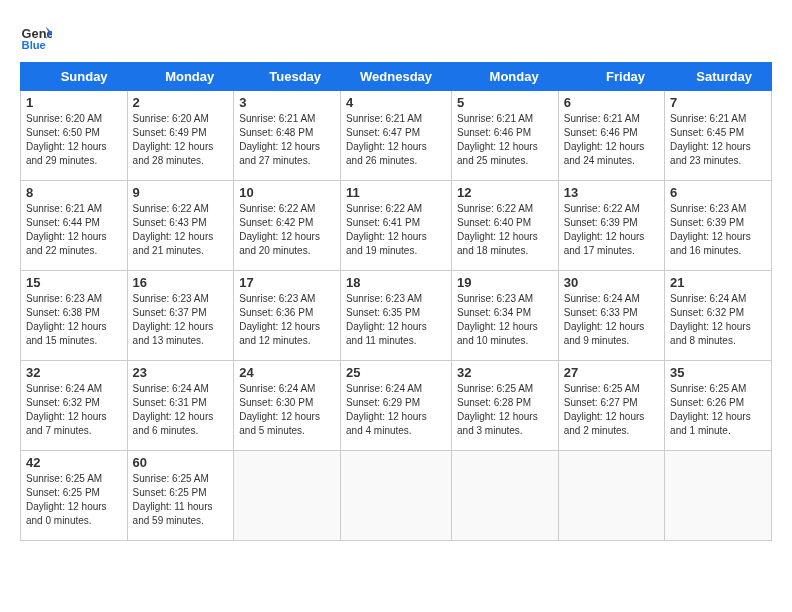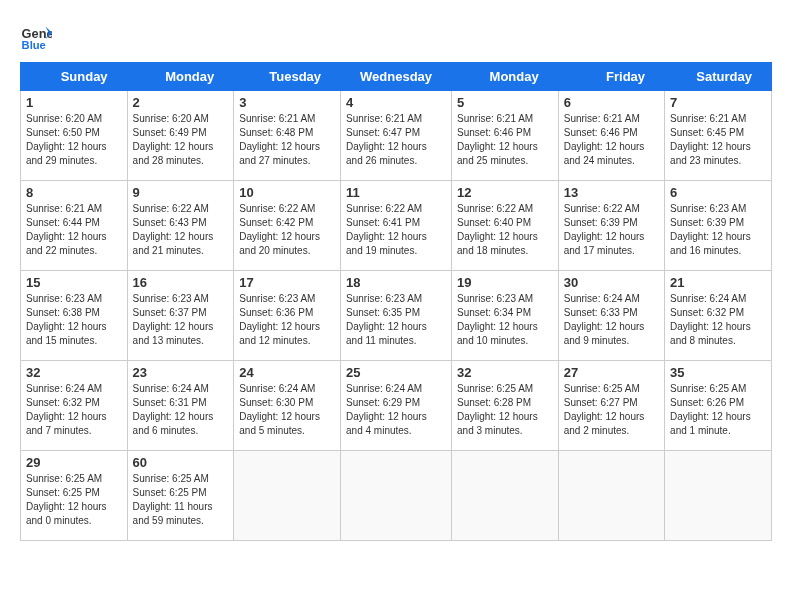--- a/index.html
+++ b/index.html
@@ -310,21 +310,21 @@
         <td>
           <span class="day-number">35</span>
           <div class="day-info" style="white-space: pre-line;">Sunrise: 6:25 AM
 Sunset: 6:26 PM
 Daylight: 12 hours
 and 1 minute.</div>
         </td>
       </tr>
       <tr>
         <td>
-          <span class="day-number">29</span>
+          <span class="day-number">42</span>
           <div class="day-info" style="white-space: pre-line;">Sunrise: 6:25 AM
 Sunset: 6:25 PM
 Daylight: 12 hours
 and 0 minutes.</div>
         </td>
         <td>
           <span class="day-number">60</span>
           <div class="day-info" style="white-space: pre-line;">Sunrise: 6:25 AM
 Sunset: 6:25 PM
 Daylight: 11 hours

